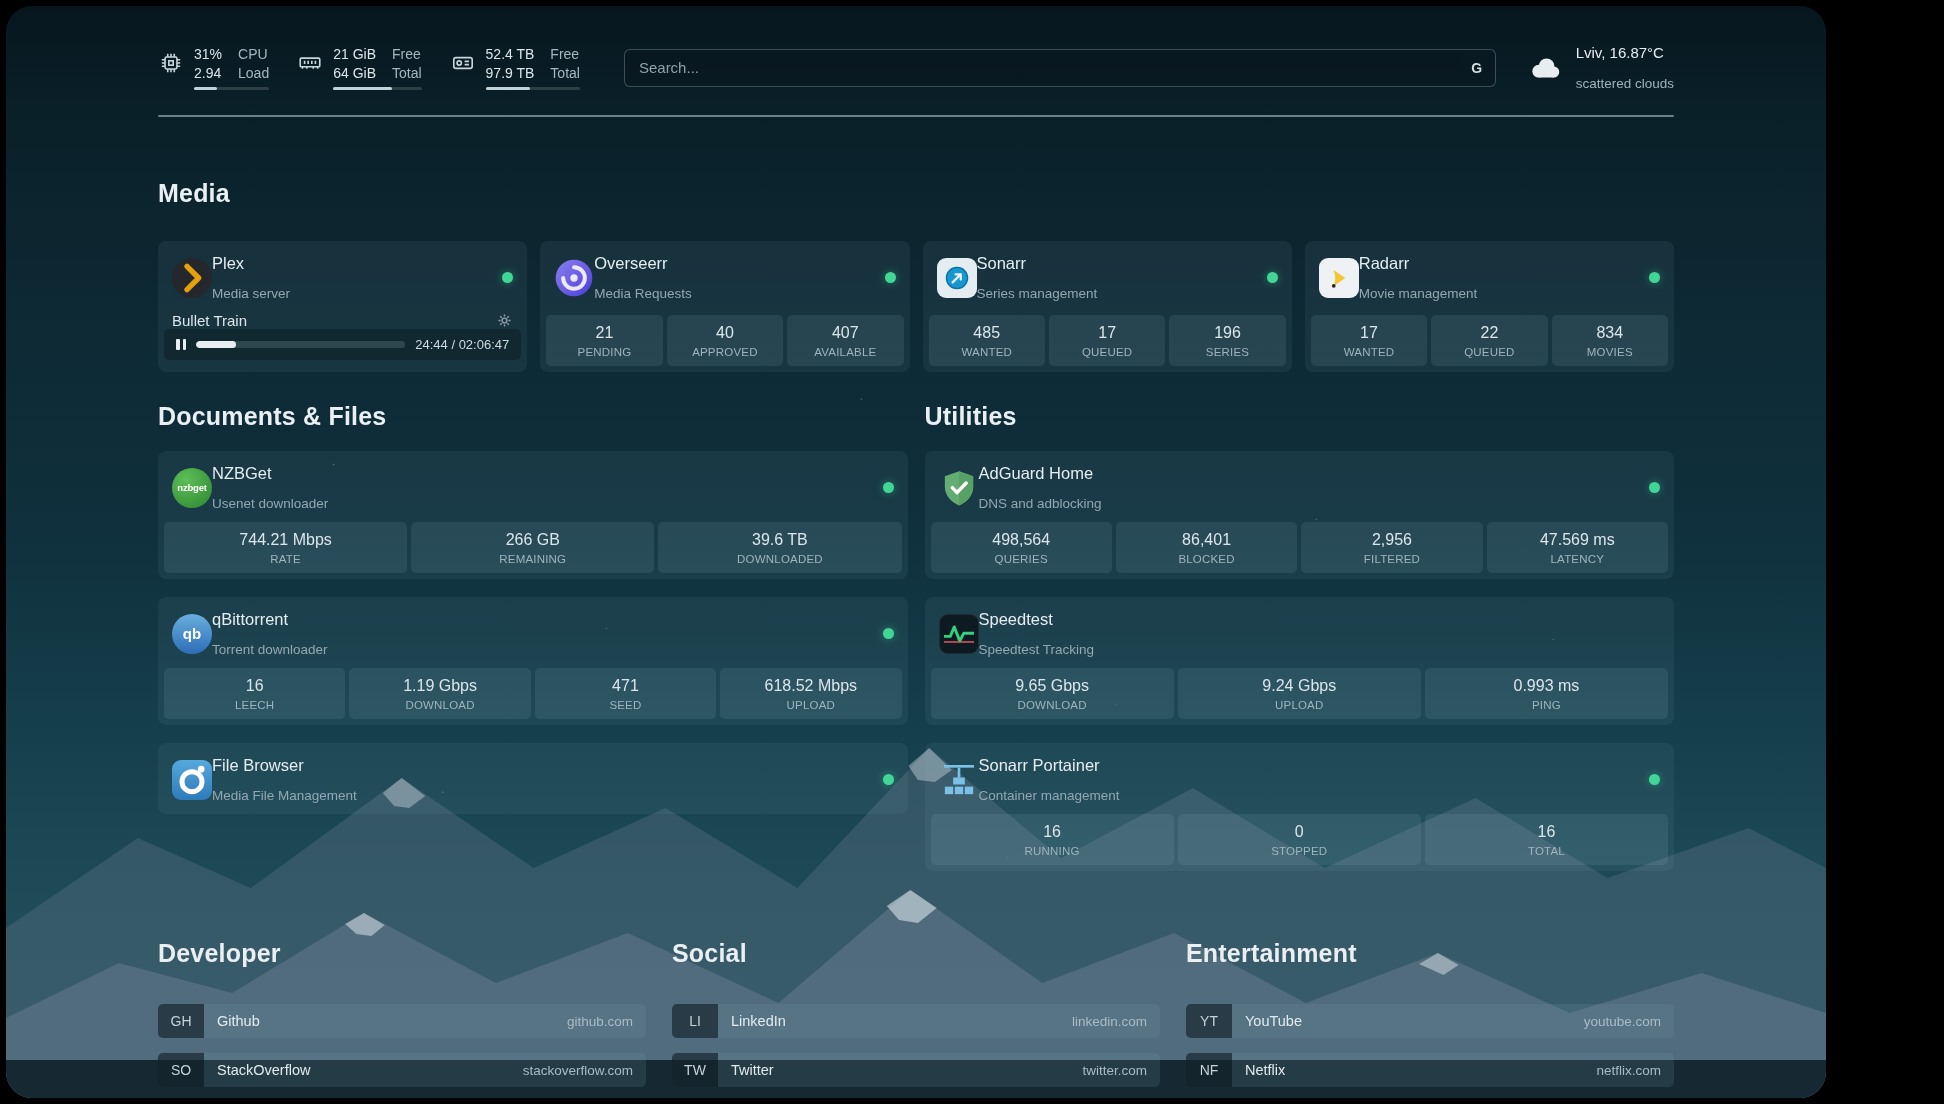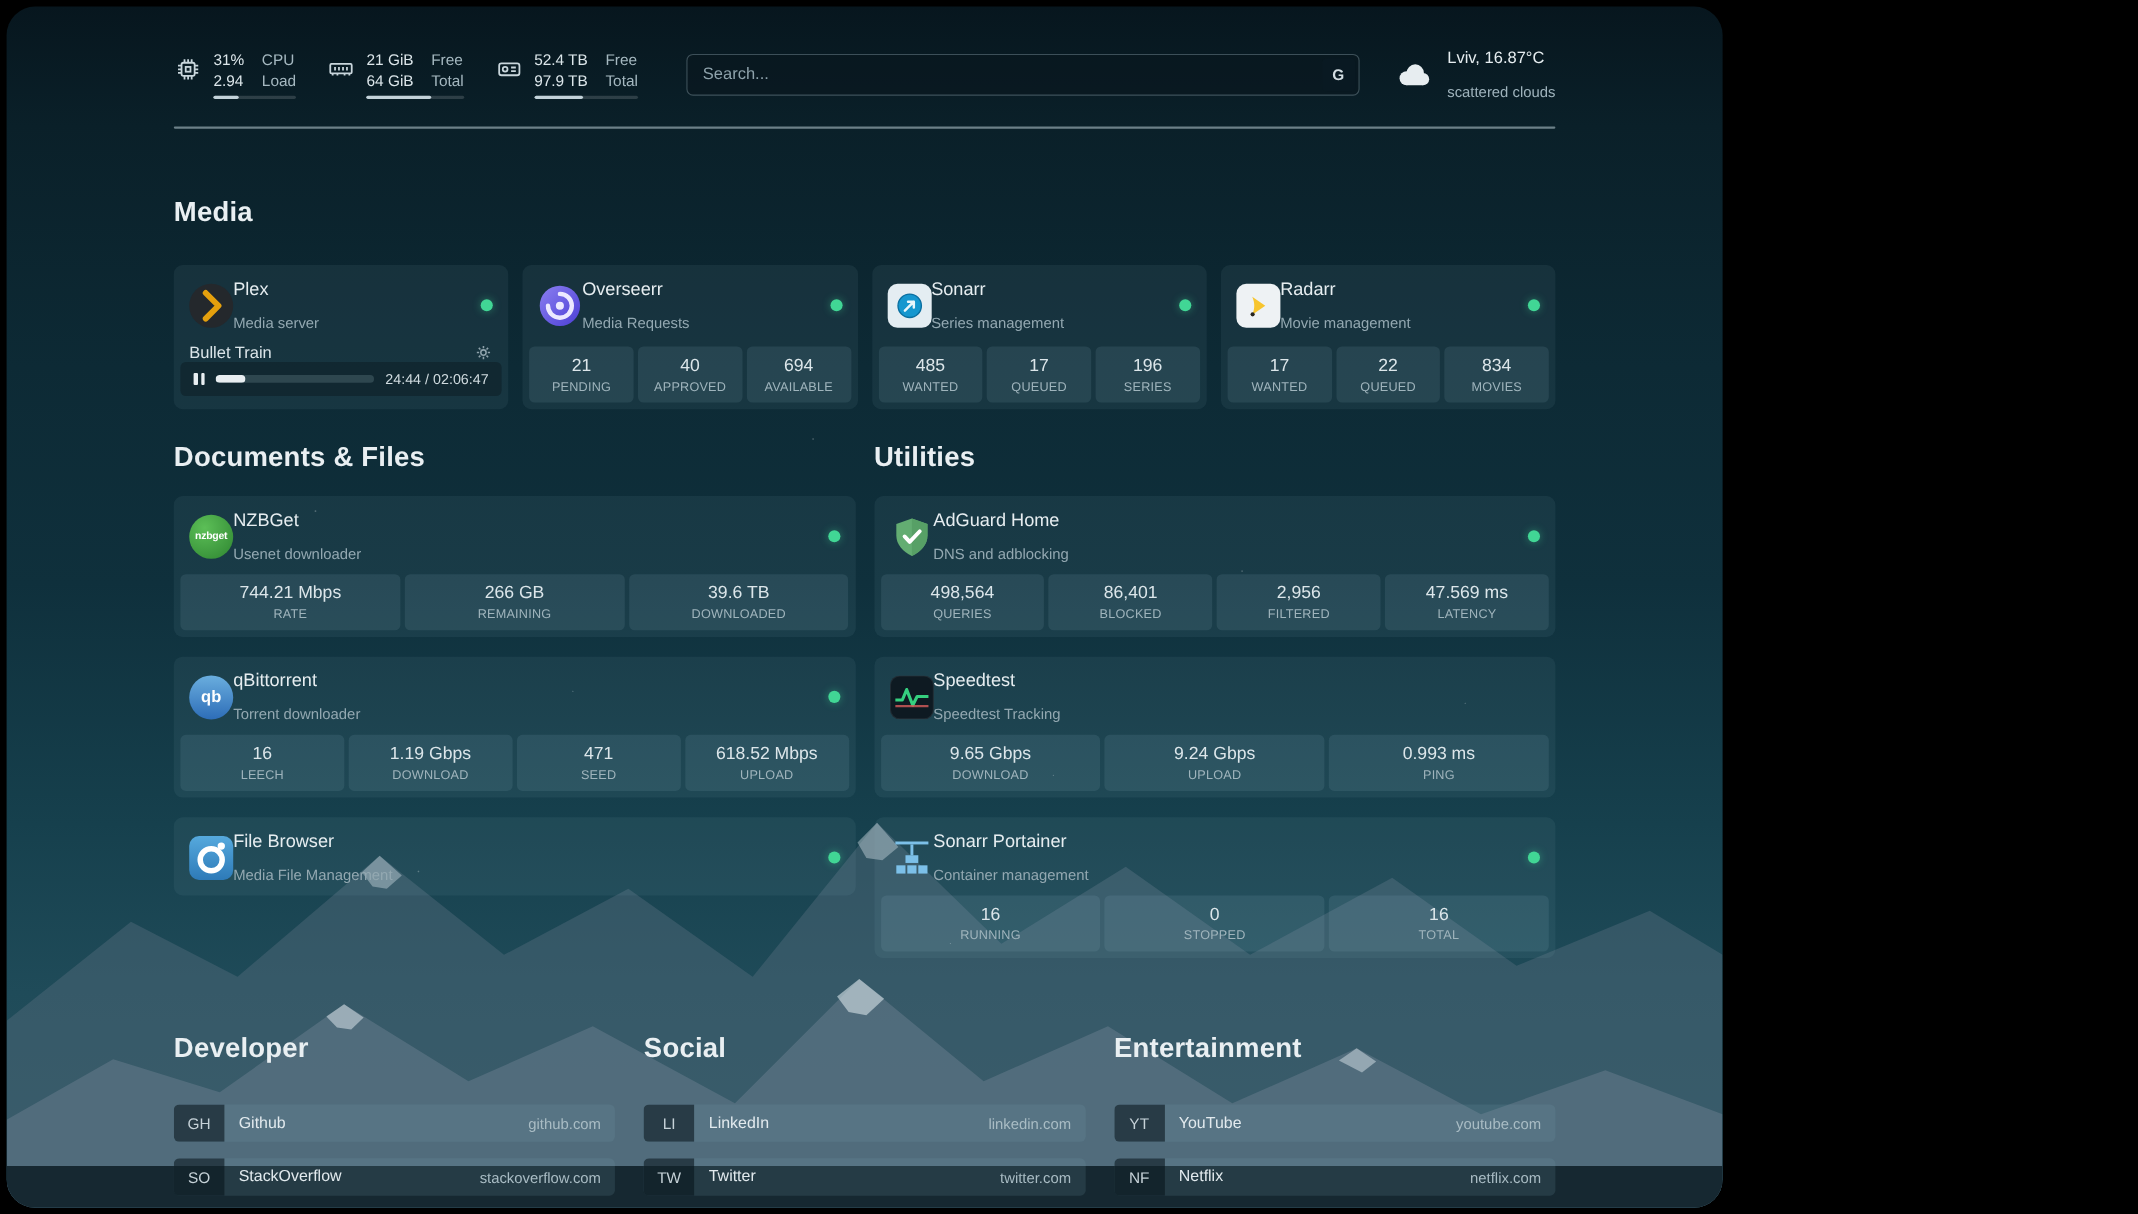--- a/index.html
+++ b/index.html
@@ -1,17 +1,17 @@
 <!DOCTYPE html>
 <html><head>
 <meta charset="utf-8">
 <style>
   * { margin:0; padding:0; box-sizing:border-box; }
   html,body { width:1944px; height:1104px; background:#000; font-family:"Liberation Sans",sans-serif; overflow:hidden; }
-  .screen { position:absolute; left:6px; top:6px; width:1560px; height:1092px; border-radius:26px; overflow:hidden;
+  .screen { position:absolute; left:6px; top:6px; width:1820px; height:1092px; border-radius:26px; overflow:hidden;
     background: linear-gradient(180deg,#07161e 0%, #0a2029 10%, #0d2a35 30%, #0f303c 48%, #16404d 68%, #1f4b59 82%, #27525f 100%); }
   .screen::before { content:""; position:absolute; inset:0; z-index:1; pointer-events:none;
     background-image:
       radial-gradient(2px 2px at 18% 42%, rgba(255,255,255,.35), transparent 60%),
       radial-gradient(1.5px 1.5px at 33% 57%, rgba(255,255,255,.30), transparent 60%),
       radial-gradient(2px 2px at 47% 36%, rgba(255,255,255,.30), transparent 60%),
       radial-gradient(1.5px 1.5px at 61% 64%, rgba(255,255,255,.30), transparent 60%),
       radial-gradient(2px 2px at 72% 47%, rgba(255,255,255,.28), transparent 60%),
       radial-gradient(1.5px 1.5px at 85% 58%, rgba(255,255,255,.30), transparent 60%),
       radial-gradient(2px 2px at 24% 72%, rgba(255,255,255,.30), transparent 60%),
@@ -278,21 +278,21 @@
           <div class="stats">
             <div class="stat">
               <div class="v">21</div>
                 <div class="l">PENDING</div>
             </div>
             <div class="stat">
               <div class="v">40</div>
                 <div class="l">APPROVED</div>
             </div>
             <div class="stat">
-              <div class="v">694</div>
+              <div class="v">407</div>
                 <div class="l">AVAILABLE</div>
             </div>
           </div>
         </div>
 
         <div class="card">
           <div class="card-head">
             <span class="icon sonarr inset">
               <svg viewBox="0 0 24 24">
                 <circle cx="12" cy="12" r="8.5" fill="#1697cf"></circle>

